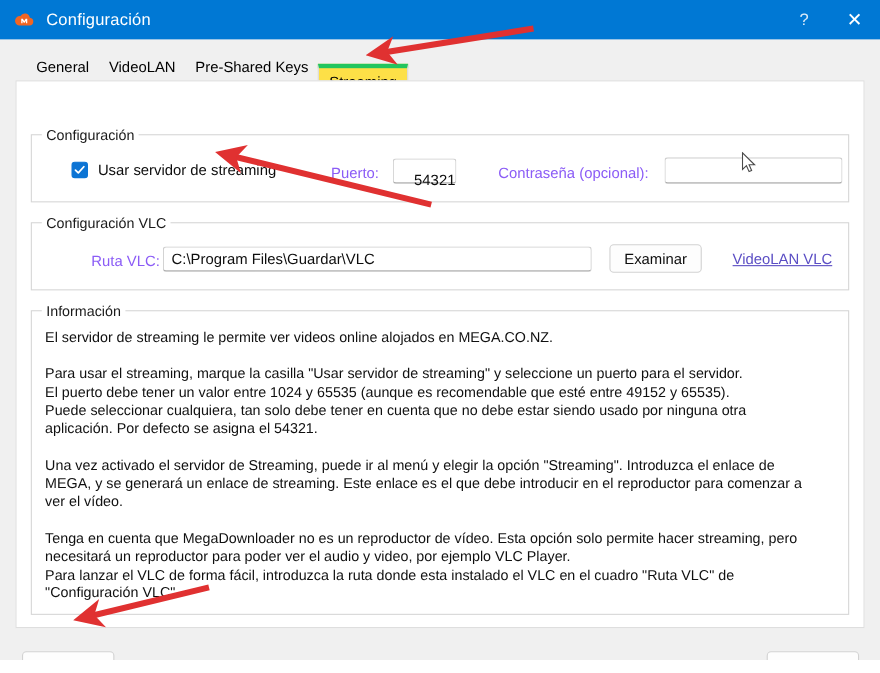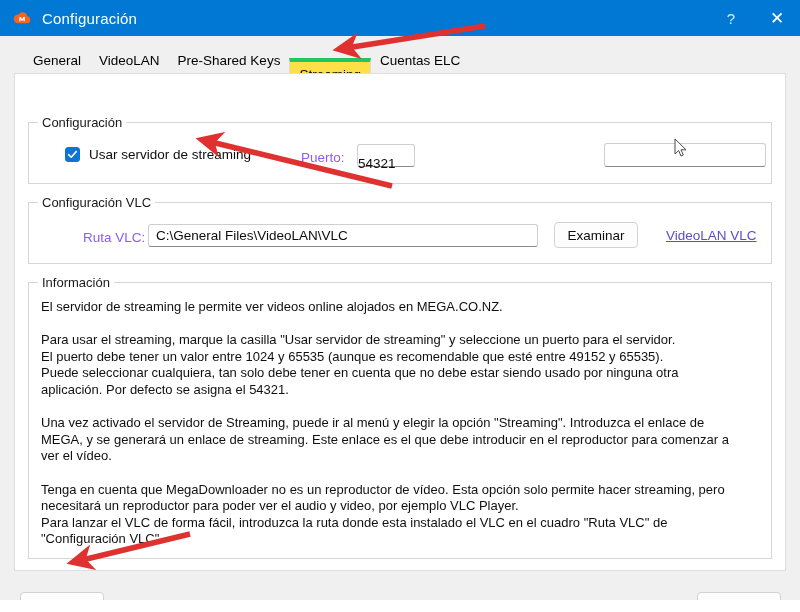--- a/index.html
+++ b/index.html
@@ -165,21 +165,21 @@
     border: 1px solid #cfcfcf;
     border-bottom: 1px solid #8a8a8a;
     border-radius: 3px;
     box-sizing: border-box;
     font-size: 13.5px;
     color: #0d0d0d;
     display: flex;
     align-items: center;
   }
   .textbox .val { padding-left: 7px; }
-  .textbox.center .val { width: 100%; text-align: left; padding-left: 0; margin-top: 16px; }
+  .textbox.center .val { width: 100%; text-align: right; padding-left: 0; margin-top: 16px; }
 
   #lbl-puerto  { left: 272px; top: 27px; }
   #tb-puerto   { left: 328px; top: 21px; width: 58px;  height: 23px; }
   #lbl-pass    { left: 424px; top: 27px; }
   #tb-pass     { left: 575px; top: 20px; width: 162px; height: 24px; }
 
   #lbl-ruta    { left: 54px;  top: 27px; }
   #tb-ruta     { left: 119px; top: 21px; width: 390px; height: 23px; }
 
   .button {
@@ -258,21 +258,20 @@
     </span>
   </div>
 
   <div class="client">
 
     <div class="tabstrip">
       <div class="tab">General</div>
       <div class="tab">VideoLAN</div>
       <div class="tab">Pre-Shared Keys</div>
       <div class="tab active">Streaming</div>
-      <div class="tab">Cuentas ELC</div>
     </div>
 
     <div class="tabpage">
 
       <div class="group" id="group-config">
         <span class="group-title">Configuración</span>
 
         <div class="chk-row">
           <span class="checkbox">
             <svg width="11" height="11" viewBox="0 0 11 11">
@@ -280,31 +279,32 @@
             </svg>
           </span>
           <span class="chk-label">Usar servidor de streaming</span>
         </div>
 
         <span class="field-label" id="lbl-puerto">Puerto:</span>
         <div class="textbox center" id="tb-puerto">
           <span class="val">54321</span>
         </div>
 
+        <span class="field-label" id="lbl-pass">Contraseña (opcional):</span>
         <div class="textbox" id="tb-pass" title="">
           <span class="val"></span>
         </div>
       </div>
 
       <div class="group" id="group-vlc">
         <span class="group-title">Configuración VLC</span>
 
         <span class="field-label" id="lbl-ruta">Ruta VLC:</span>
         <div class="textbox" id="tb-ruta">
-          <span class="val">C:\General Files\VideoLAN\VLC</span>
+          <span class="val">C:\Program Files\Guardar\VLC</span>
         </div>
 
         <div class="button" id="btn-examinar">Examinar</div>
         <a class="linkbtn" href="#">VideoLAN VLC</a>
       </div>
 
       <div class="group" id="group-info">
         <span class="group-title">Información</span>
         <div class="infotext">El servidor de streaming le permite ver videos online alojados en MEGA.CO.NZ.
 

